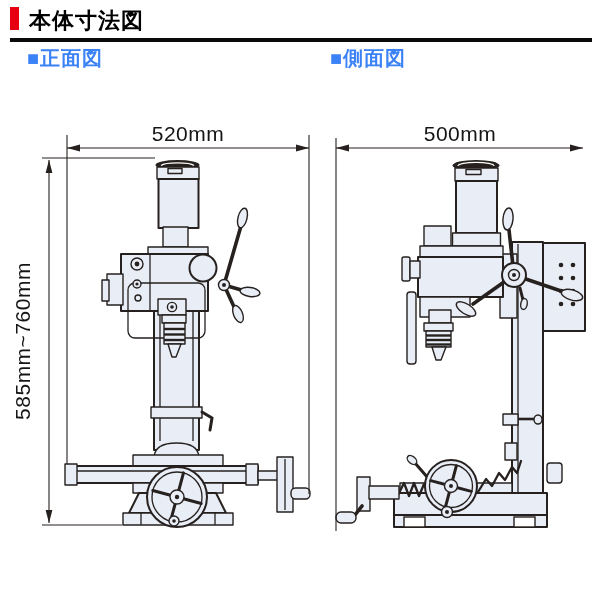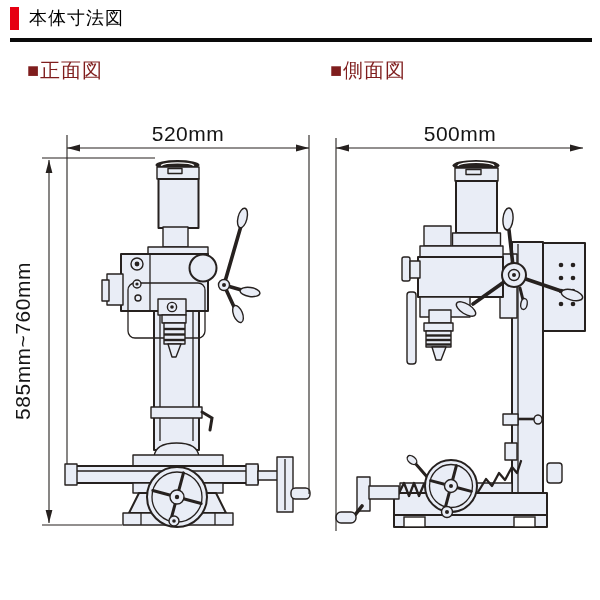--- a/index.html
+++ b/index.html
@@ -1,23 +1,23 @@
 <!DOCTYPE html>
 <html><head>
 <meta charset="utf-8">
 <style>
   html,body{margin:0;padding:0}
   body{width:600px;height:600px;background:#ffffff;position:relative;overflow:hidden;
        font-family:"Liberation Sans","DejaVu Sans",sans-serif}
   
   .hdr-accent{position:absolute;left:10px;top:7px;width:9px;height:23px;background:#e60012}
-  .hdr-title{position:absolute;left:29px;top:6px;font-size:18px;font-weight:normal;color:#000;letter-spacing:1px}
+  .hdr-title{position:absolute;left:29px;top:6px;font-size:22px;font-weight:bold;color:#000;letter-spacing:1px}
   .hdr-rule{position:absolute;left:10px;top:38px;width:582px;height:4px;background:#0a0a0a}
   
-  .sec-label{position:absolute;top:57px;font-size:20px;font-weight:normal;color:#7f1d1d;letter-spacing:1px}
+  .sec-label{position:absolute;top:45px;font-size:20px;font-weight:bold;color:#3b82f6;letter-spacing:1px}
   .sec-front{left:27px}
   .sec-side{left:330px}
   
   #drawing{position:absolute;left:0;top:0}
   .p2{fill:#e9edf6;stroke:#26211f;stroke-width:2;stroke-linejoin:round}
   .p1{fill:#e9edf6;stroke:#26211f;stroke-width:1.4;stroke-linejoin:round}
   .ln{fill:none;stroke:#26211f;stroke-width:1.3}
   .dk{fill:#26211f;stroke:none}
   .wt{fill:#ffffff;stroke:#26211f;stroke-width:1.4}
   .spoke{fill:none;stroke:#26211f;stroke-width:3.6;stroke-linecap:round}

